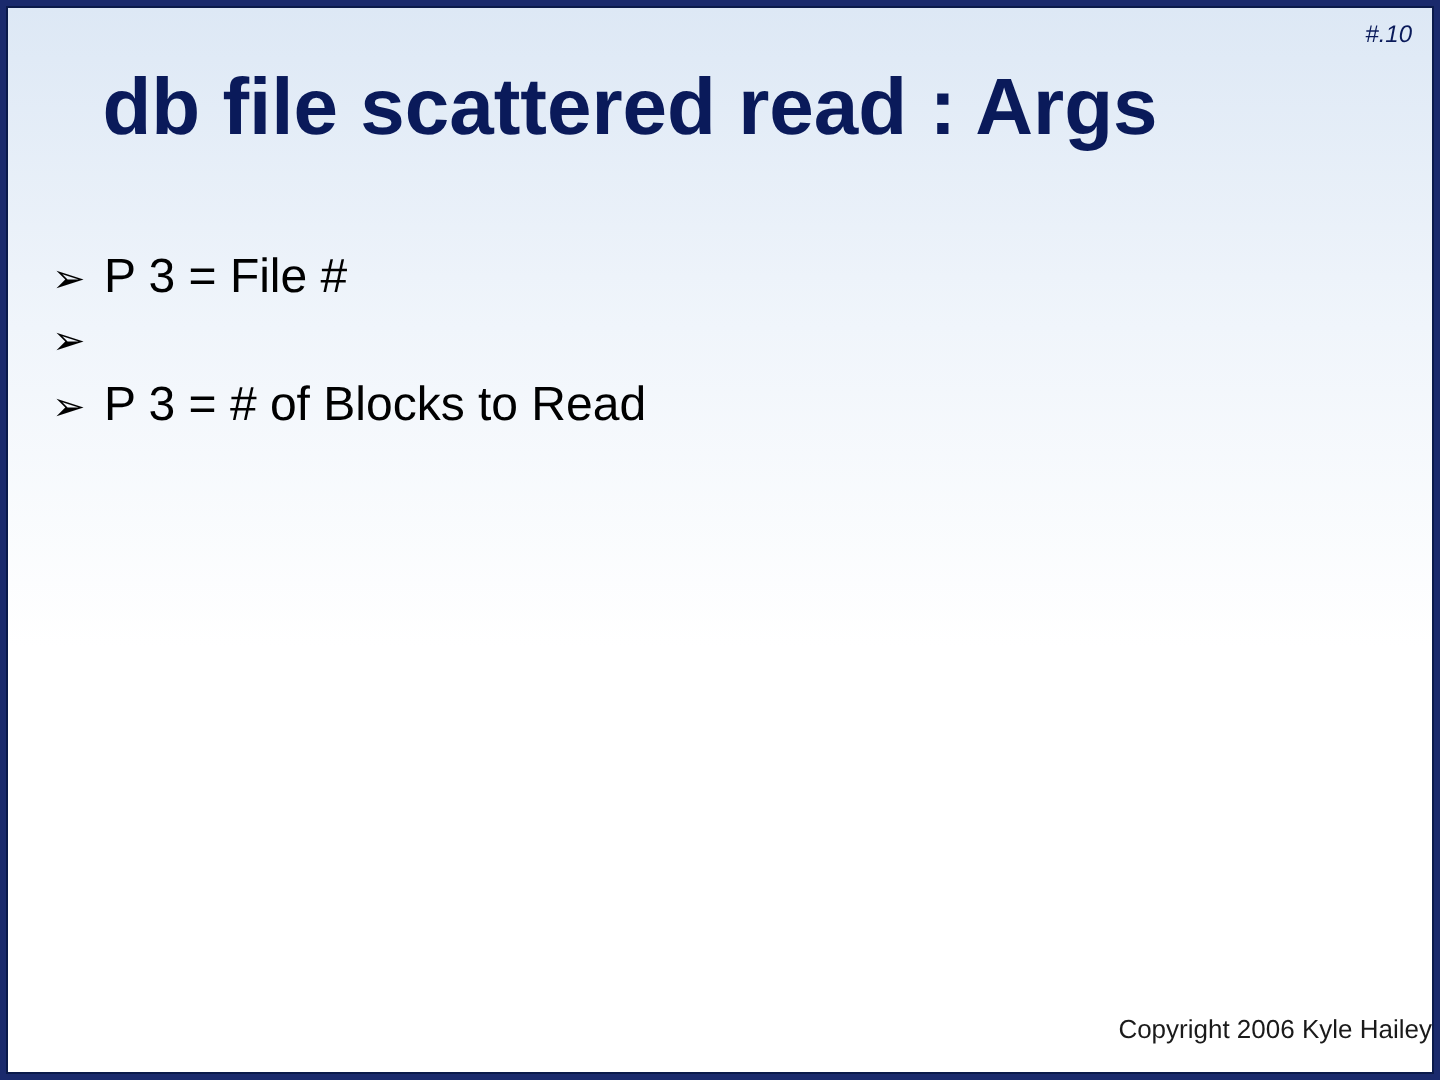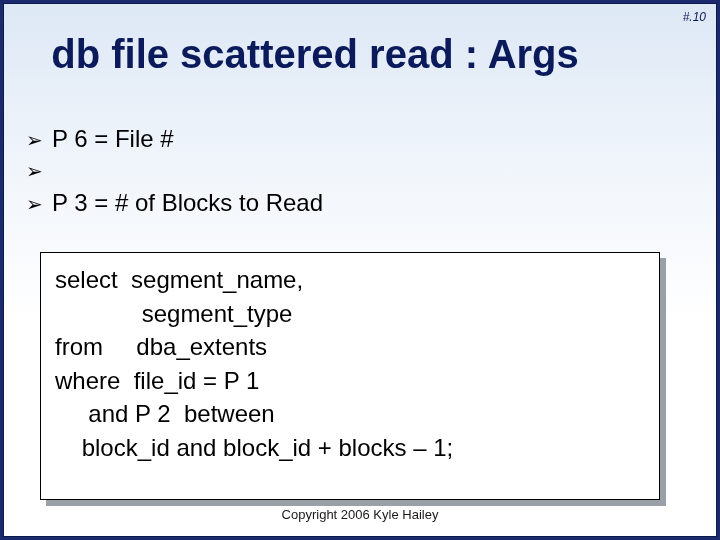--- a/index.html
+++ b/index.html
@@ -72,53 +72,44 @@
     color: #000;
     line-height: 1.4;
     white-space: pre;
     font-family: Arial, Helvetica, sans-serif;
   }
   .copyright {
     position: absolute;
     left: 0;
     bottom: 14px;
     width: 100%;
-    text-align: center;
+    text-align: right;
     font-size: 13px;
     color: #1a1a1a;
   }
 </style>
 </head>
 <body>
 
 <div class="slide">
 
   <div class="page-num">#.10</div>
 
   <div class="title">db file scattered read : Args</div>
 
   <div class="bullets">
     <div class="row">
       <span class="marker">➢</span>
-      <span>P 6 = File #</span>
+      <span>P 3 = File #</span>
     </div>
     <div class="row">
       <span class="marker">➢</span>
     </div>
     <div class="row">
       <span class="marker">➢</span>
       <span>P 3 = # of Blocks to Read</span>
     </div>
   </div>
 
-  <div class="codebox-wrap">
-    <div class="codebox-shadow"></div>
-    <div class="codebox"><span>select  segment_name,</span>
-<span>             segment_type</span>
-<span>from     dba_extents</span>
-<span>where  file_id = P 1</span>
-<span>     and P 2  between</span>
-<span>    block_id and block_id + blocks – 1;</span></div>
-  </div>
 
   <div class="copyright">Copyright 2006 Kyle Hailey</div>
 
 </div>
 
 </body></html>

